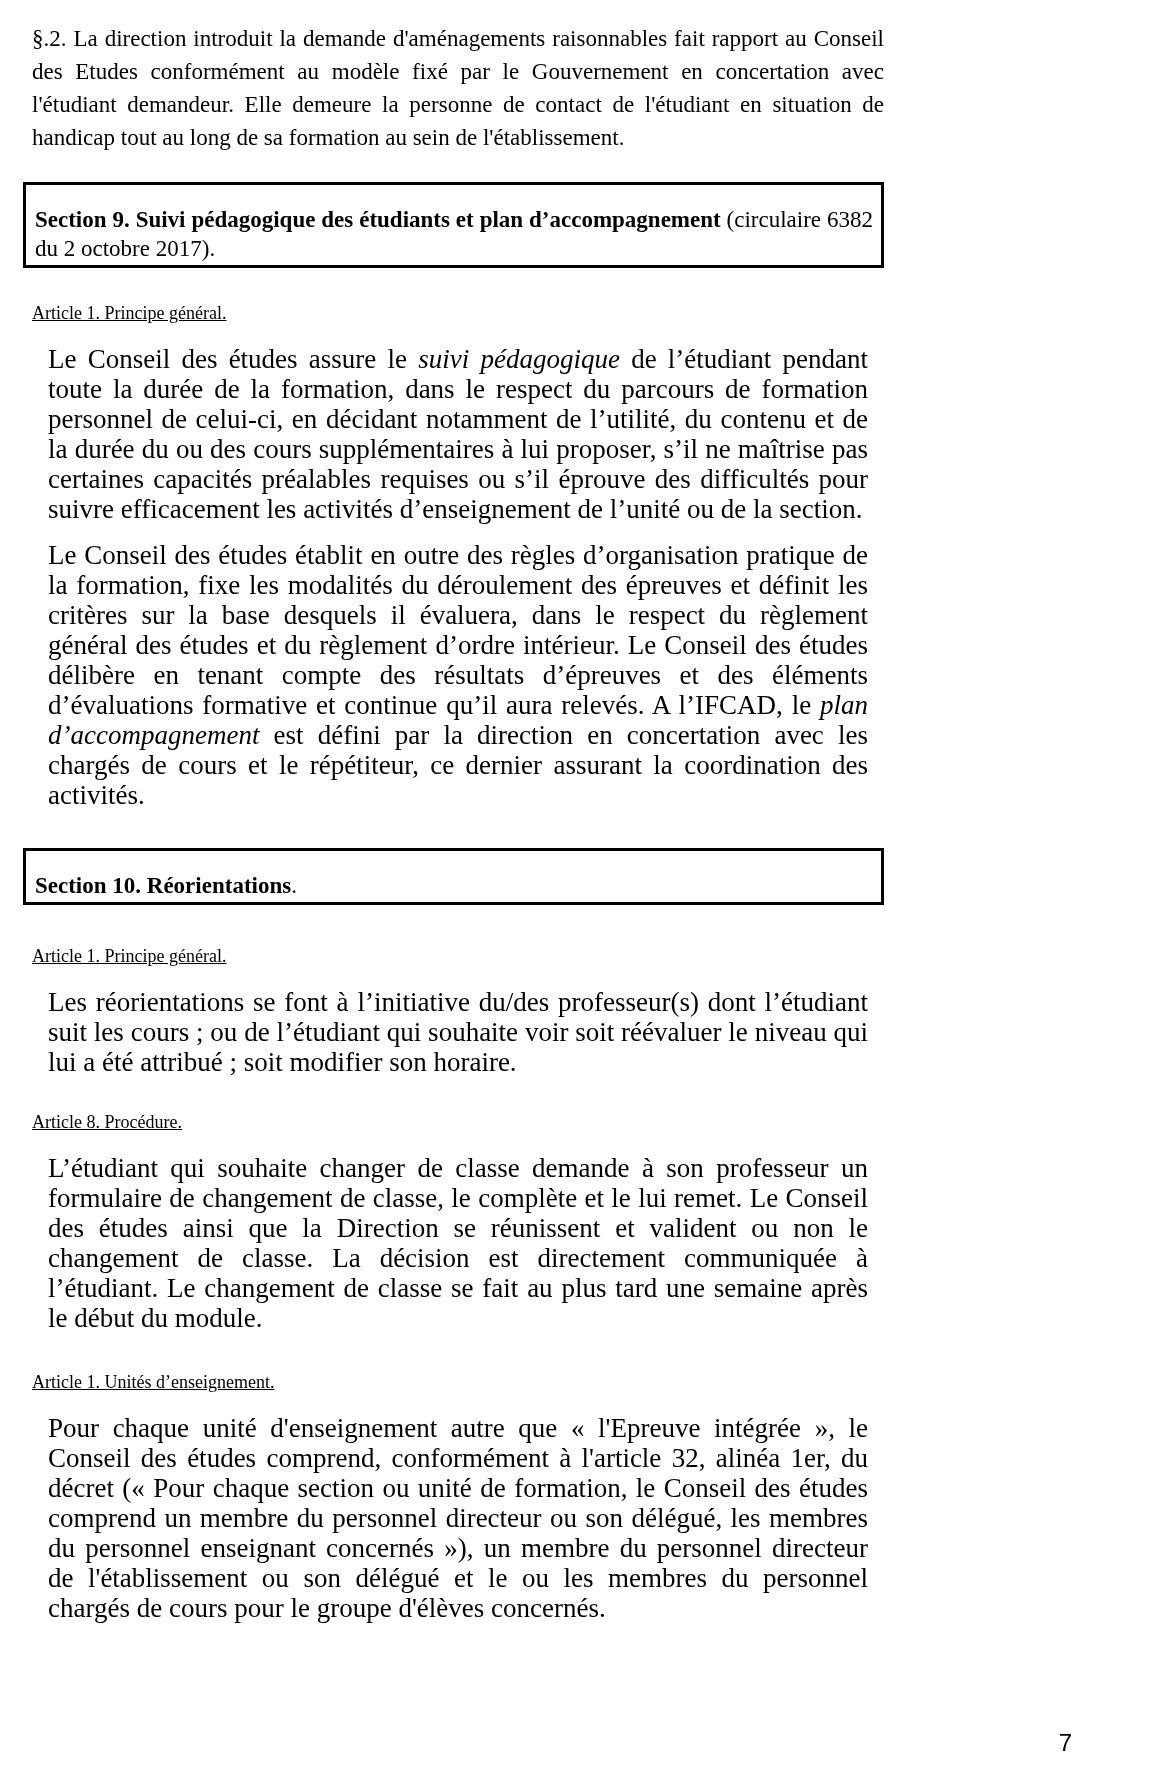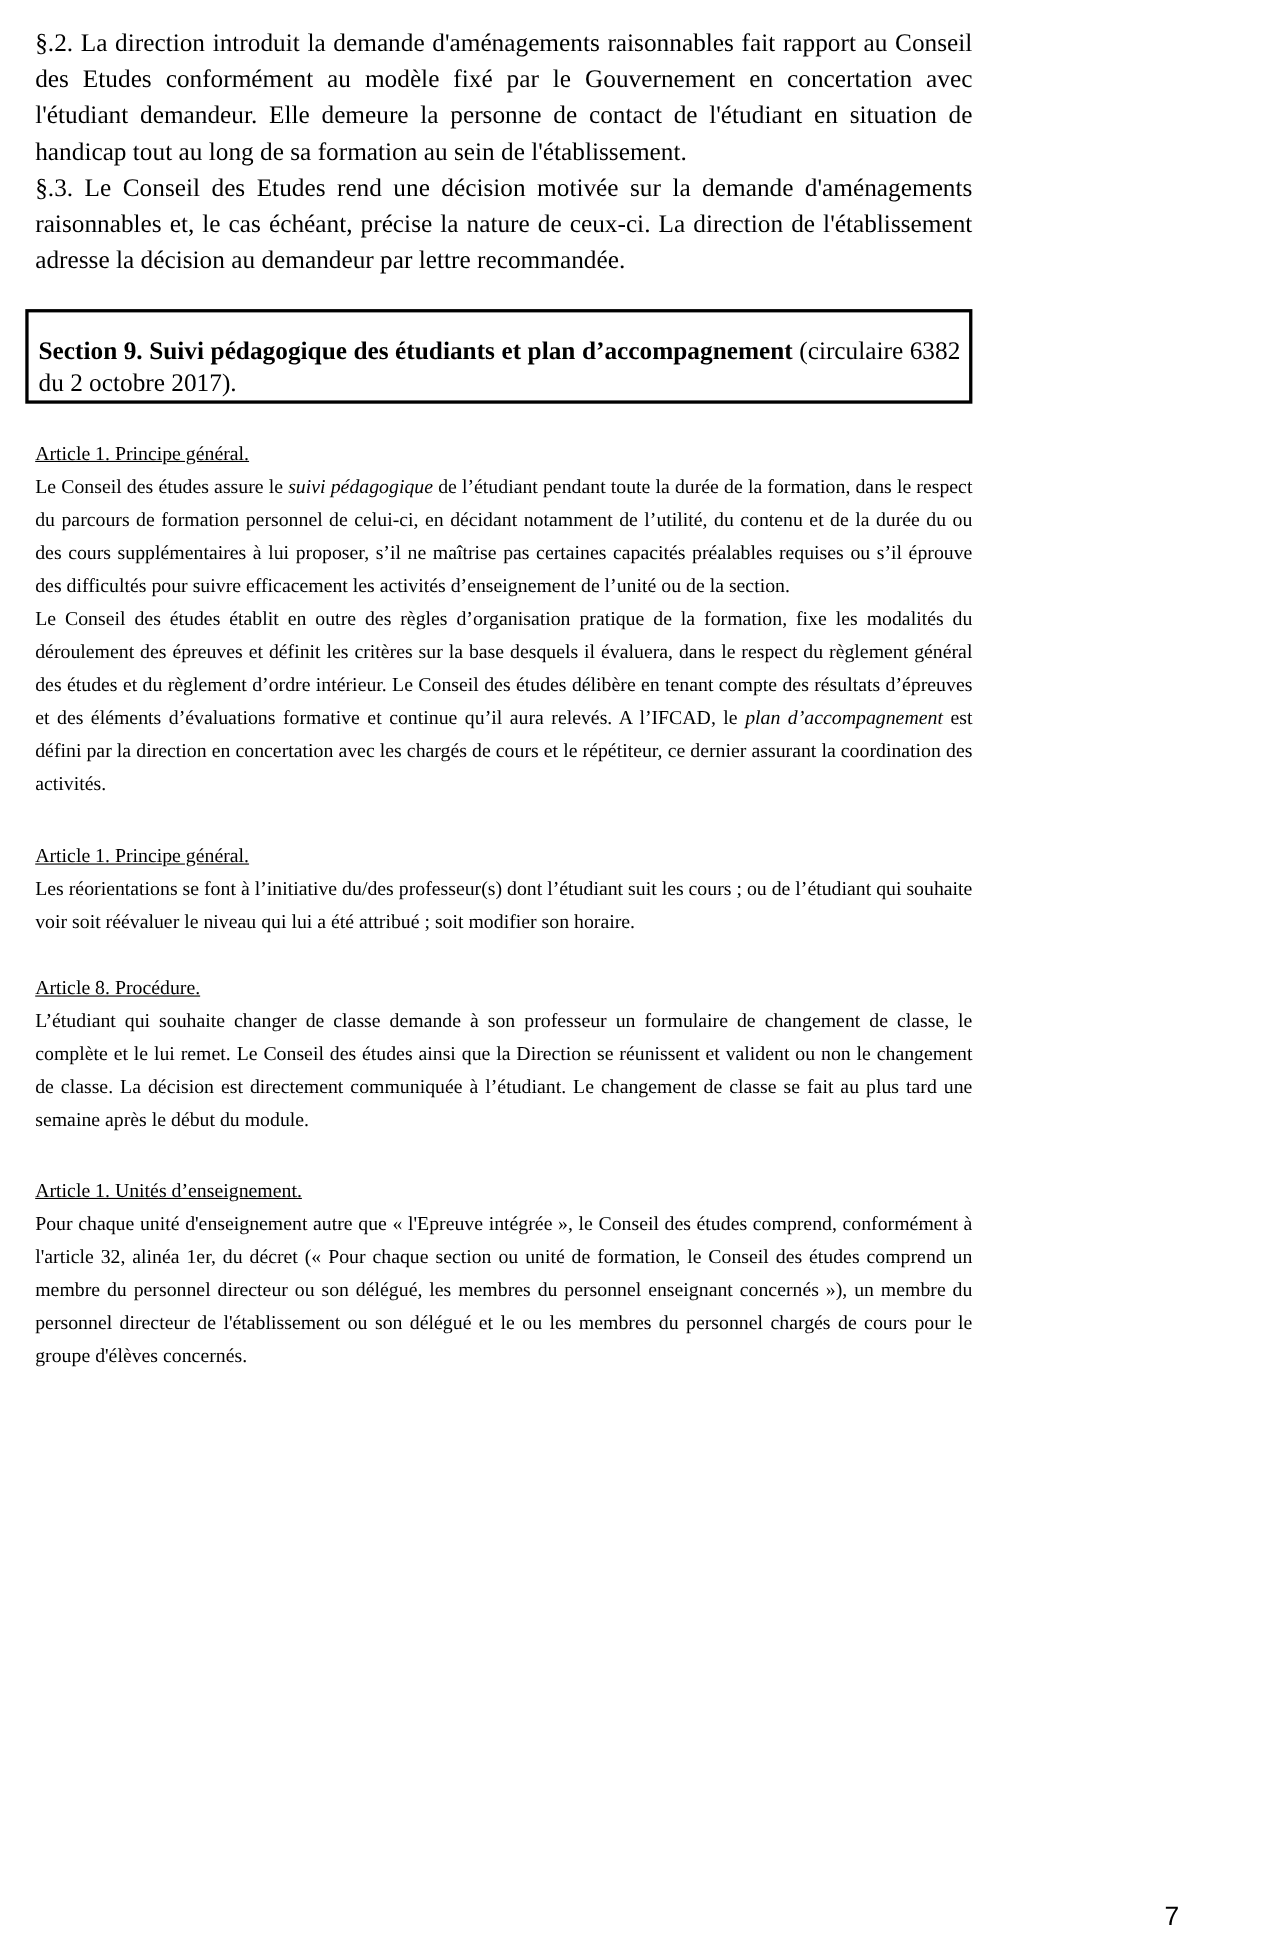--- a/index.html
+++ b/index.html
@@ -42,22 +42,22 @@
     margin: 30px 0 0 0;
     font-size: 18px;
     line-height: 30px;
     font-weight: normal;
     text-decoration: underline;
   }
   h3.mt-xl { margin-top: 36px; }
   h3.mt-lg { margin-top: 34px; text-decoration: underline; }
   
   p.article-text {
-    margin: 0;
-    font-size: 18px;
+    margin: 16px;
+    font-size: 27px;
     line-height: 30px;
     text-align: justify;
   }
   p.article-text em { font-style: italic; }
   .page-number {
     position: absolute;
     right: 34px;
     bottom: 23px;
     font-family: "Liberation Sans", "DejaVu Sans", sans-serif;
     font-size: 24px;
@@ -65,32 +65,34 @@
   }
 </style>
 </head>
 <body>
 
 <div class="page">
   <div class="content">
 
     <div class="intro">
       <p>§.2. La direction introduit la demande d'aménagements raisonnables fait rapport au Conseil des Etudes conformément au modèle fixé par le Gouvernement en concertation avec l'étudiant demandeur. Elle demeure la personne de contact de l'étudiant en situation de handicap tout au long de sa formation au sein de l'établissement.</p>
-      <p>§.3. Le Conseil des Etudes rend une décision motivée sur la demande d'aménagements raisonnables et, le cas échéant, précise la nature de ceux-ci. La direction de l'établissement adresse la décision au demandeur par lettre recommandée.</p>
     </div>
 
     <div class="section-box">
       <p><b>Section 9. Suivi pédagogique des étudiants et plan d’accompagnement</b><span> (circulaire 6382 du 2 octobre 2017).</span></p>
     </div>
 
     <h3 class="article-heading">Article 1. Principe général.</h3>
     <p class="article-text"><span>Le Conseil des études assure le </span><em>suivi pédagogique</em><span> de l’étudiant pendant toute la durée de la formation, dans le respect du parcours de formation personnel de celui-ci, en décidant notamment de l’utilité, du contenu et de la durée du ou des cours supplémentaires à lui proposer, s’il ne maîtrise pas certaines capacités préalables requises ou s’il éprouve des difficultés pour suivre efficacement les activités d’enseignement de l’unité ou de la section.</span></p>
 
     <p class="article-text"><span>Le Conseil des études établit en outre des règles d’organisation pratique de la formation, fixe les modalités du déroulement des épreuves et définit les critères sur la base desquels il évaluera, dans le respect du règlement général des études et du règlement d’ordre intérieur. Le Conseil des études délibère en tenant compte des résultats d’épreuves et des éléments d’évaluations formative et continue qu’il aura relevés. A l’IFCAD, le </span><em>plan d’accompagnement</em><span> est défini par la direction en concertation avec les chargés de cours et le répétiteur, ce dernier assurant la coordination des activités.</span></p>
 
+    <div class="section-box mt-lg">
+      <p><b>Section 10. Réorientations</b><span>.</span></p>
+    </div>
 
     <h3 class="article-heading mt-xl">Article 1. Principe général.</h3>
     <p class="article-text"><span>Les réorientations se font à l’initiative du/des professeur(s) dont l’étudiant suit les cours ; ou de l’étudiant qui souhaite voir soit réévaluer le niveau qui lui a été attribué ; soit modifier son horaire.</span></p>
 
     <h3 class="article-heading">Article 8. Procédure.</h3>
     <p class="article-text"><span>L’étudiant qui souhaite changer de classe demande à son professeur un formulaire de changement de classe, le complète et le lui remet. Le Conseil des études ainsi que la Direction se réunissent et valident ou non le changement de classe. La décision est directement communiquée à l’étudiant. Le changement de classe se fait au plus tard une semaine après le début du module.</span></p>
 
 
     <h3 class="article-heading mt-lg">Article 1. Unités d’enseignement.</h3>
     <p class="article-text"><span>Pour chaque unité d'enseignement autre que « l'Epreuve intégrée », le Conseil des études comprend, conformément à l'article 32, alinéa 1er, du décret (« Pour chaque section ou unité de formation, le Conseil des études comprend un membre du personnel directeur ou son délégué, les membres du personnel enseignant concernés »), un membre du personnel directeur de l'établissement ou son délégué et le ou les membres du personnel chargés de cours pour le groupe d'élèves concernés.</span></p>

